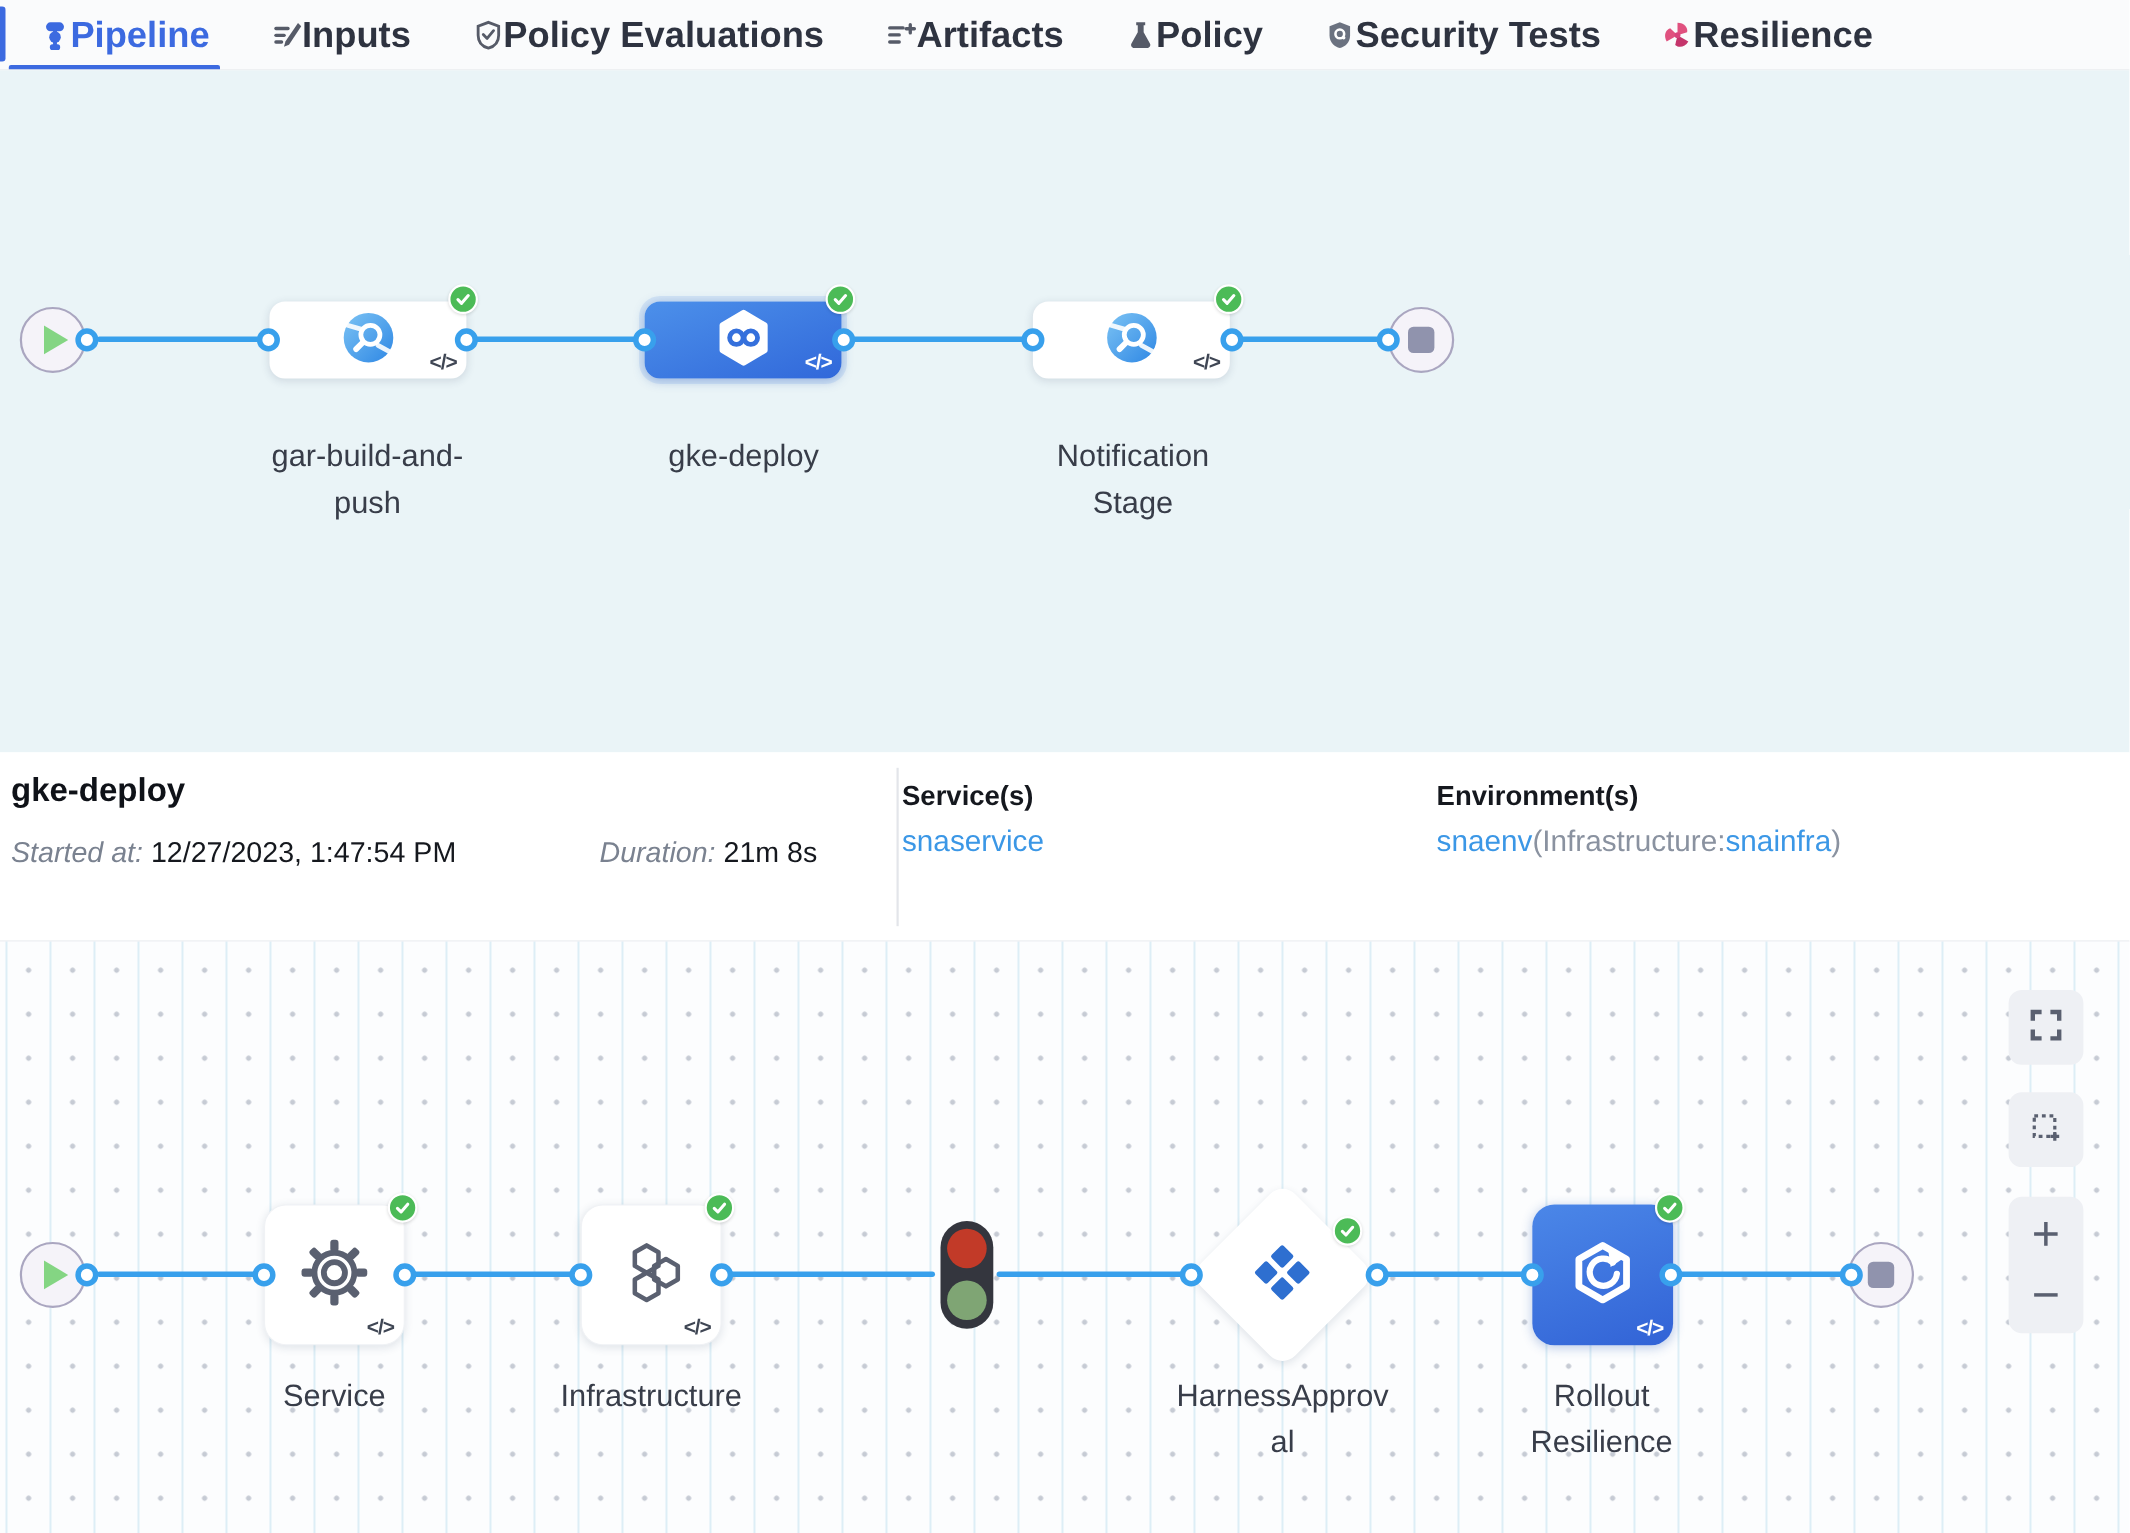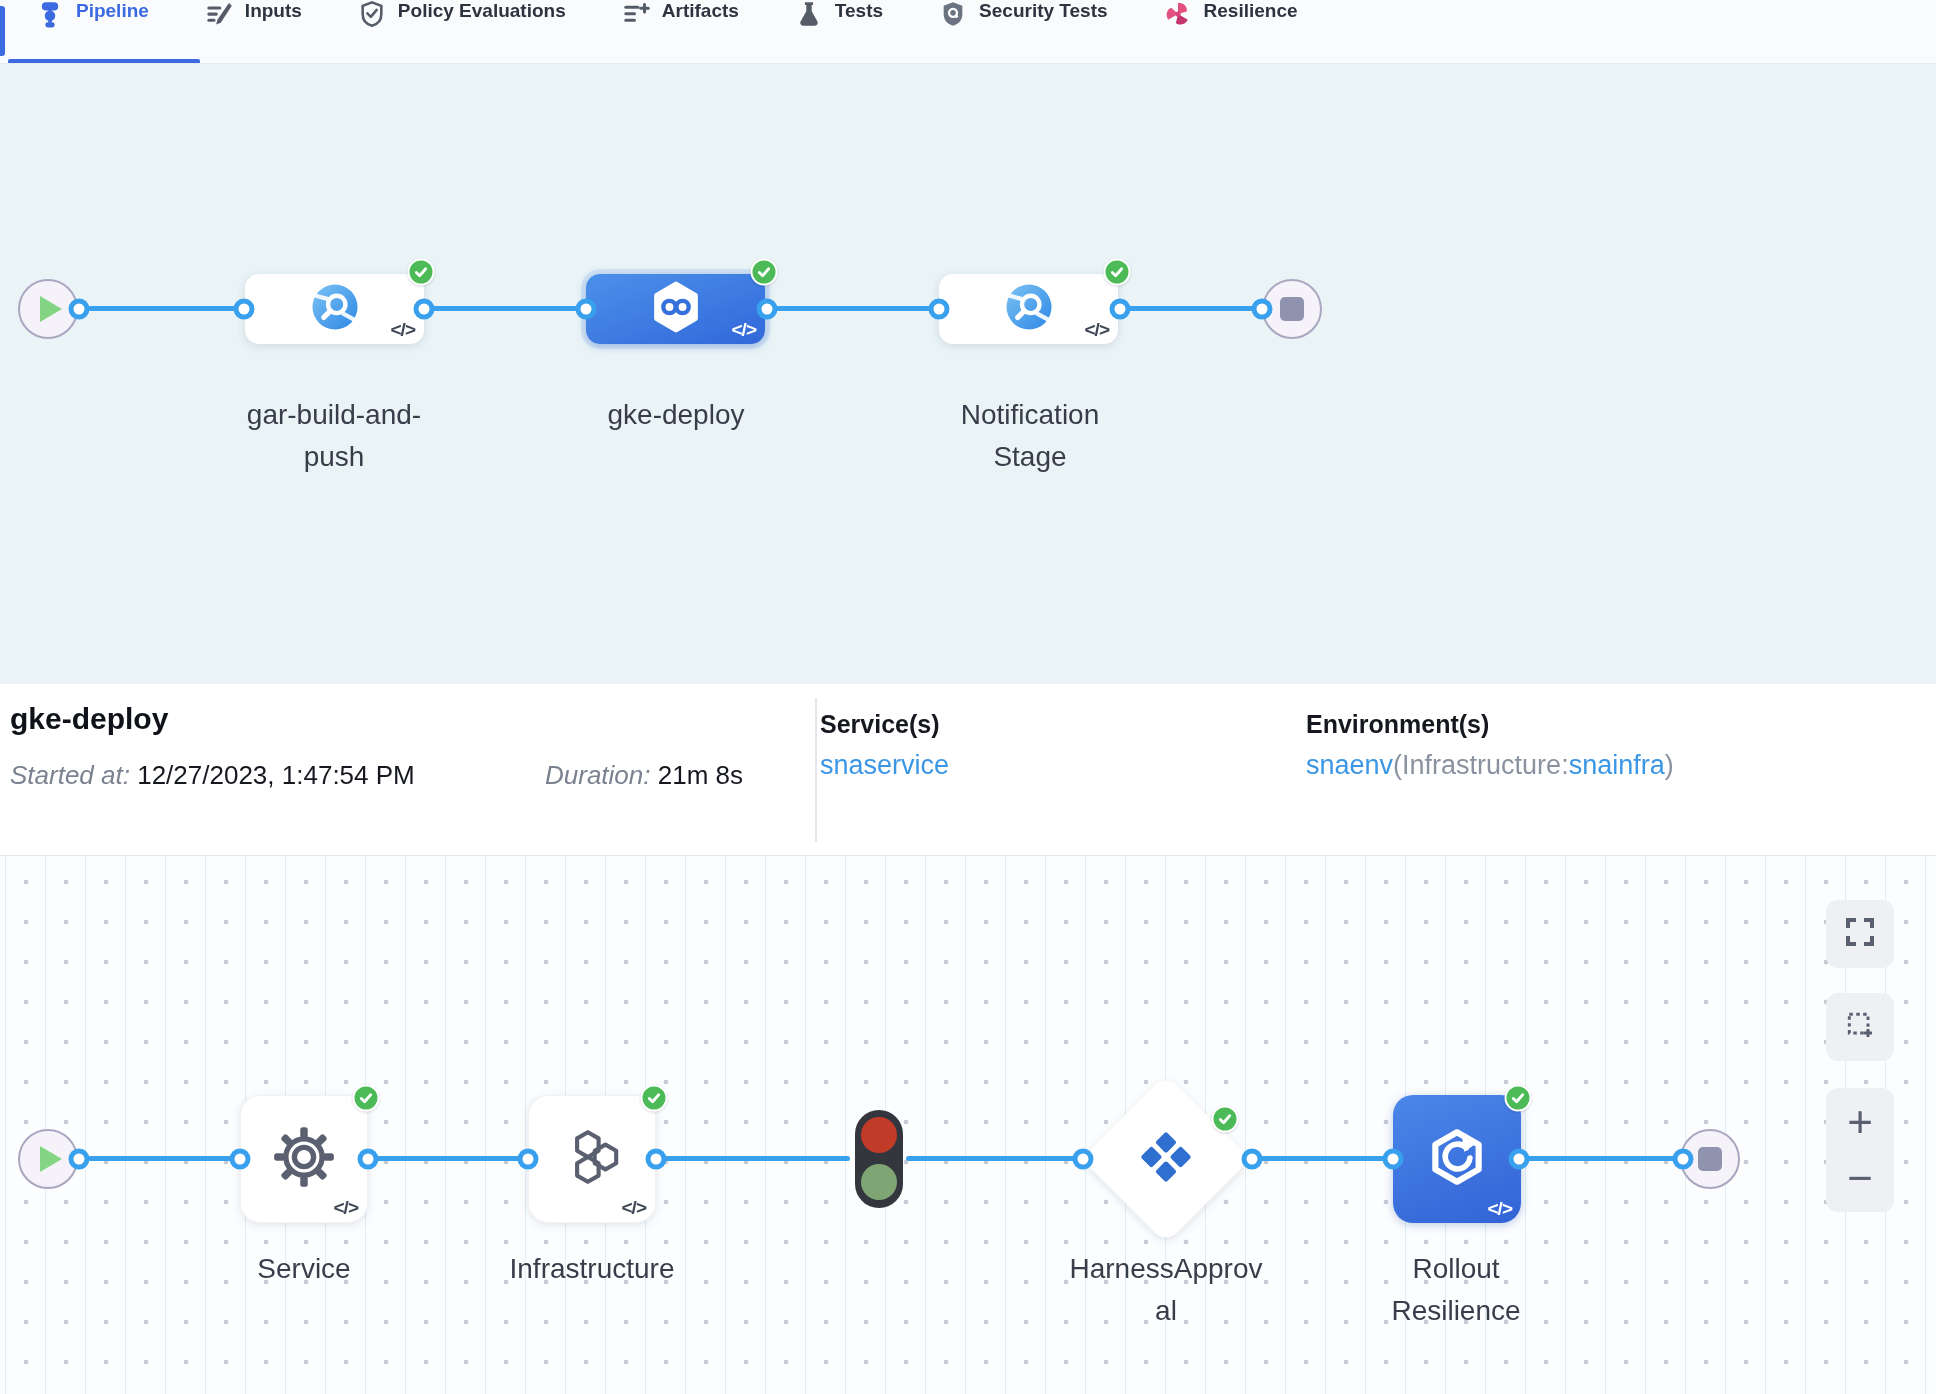--- a/index.html
+++ b/index.html
@@ -6,21 +6,21 @@
   html,body { width:1936px; height:1394px; overflow:hidden;
     font-family:"Liberation Sans","DejaVu Sans",sans-serif; background:#fff; }
   .app { position:relative; width:1936px; height:1394px; }
 
   
   .tabbar { position:absolute; left:0; top:0; width:1936px; height:64px;
     background:#fafbfc; border-bottom:1px solid #e9ebee;
     display:flex; align-items:center; padding-left:36px; gap:56px; }
   .left-accent { position:absolute; left:0; top:6px; width:5px; height:50px;
     background:#3c6ae0; border-radius:0 3px 3px 0; }
-  .tab { display:flex; align-items:flex-start; gap:12px; font-size:19px; font-weight:600;
+  .tab { display:flex; align-items:center; gap:0; font-size:33px; font-weight:600;
     color:#2e3340; cursor:pointer; white-space:nowrap; height:64px; }
   .tab.active { color:#3c6ae0; }
   .tab svg { display:block; }
   .tab-underline { position:absolute; left:8px; bottom:0; width:192px; height:4px;
     background:#3c6ae0; border-radius:2px 2px 0 0; }
 
   
   .stage-canvas { position:absolute; left:0; top:64px; width:1936px; height:620px;
     background:#eaf4f7; }
 
@@ -158,21 +158,21 @@
       </span>
       <span>Artifacts</span>
     </div>
 
     <div class="tab">
       <span>
         <svg width="28" height="28" viewBox="0 0 24 24">
           <path fill="#565b68" d="M8.5 2 h7 v2.3 h-1.2 v5.4 l4.9 8.8 c0.9 1.6 -0.3 3.5 -2.1 3.5 h-10.2 c-1.8 0 -3 -1.9 -2.1 -3.5 L9.7 9.7 V4.3 H8.5 Z"></path>
           </svg>
       </span>
-      <span>Tests</span>
+      <span>Policy</span>
     </div>
 
     <div class="tab">
       <span>
         <svg width="28" height="28" viewBox="0 0 24 24">
           <path fill="#6b7280" d="M12 2 L20 5 V12 C20 18 16 21 12 22 C8 21 4 18 4 12 V5 Z"></path>
           <circle cx="12" cy="11" r="3.4" fill="none" stroke="#fff" stroke-width="2"></circle>
           <circle cx="15" cy="14" r="1.4" fill="#fff"></circle>
           </svg>
       </span>

